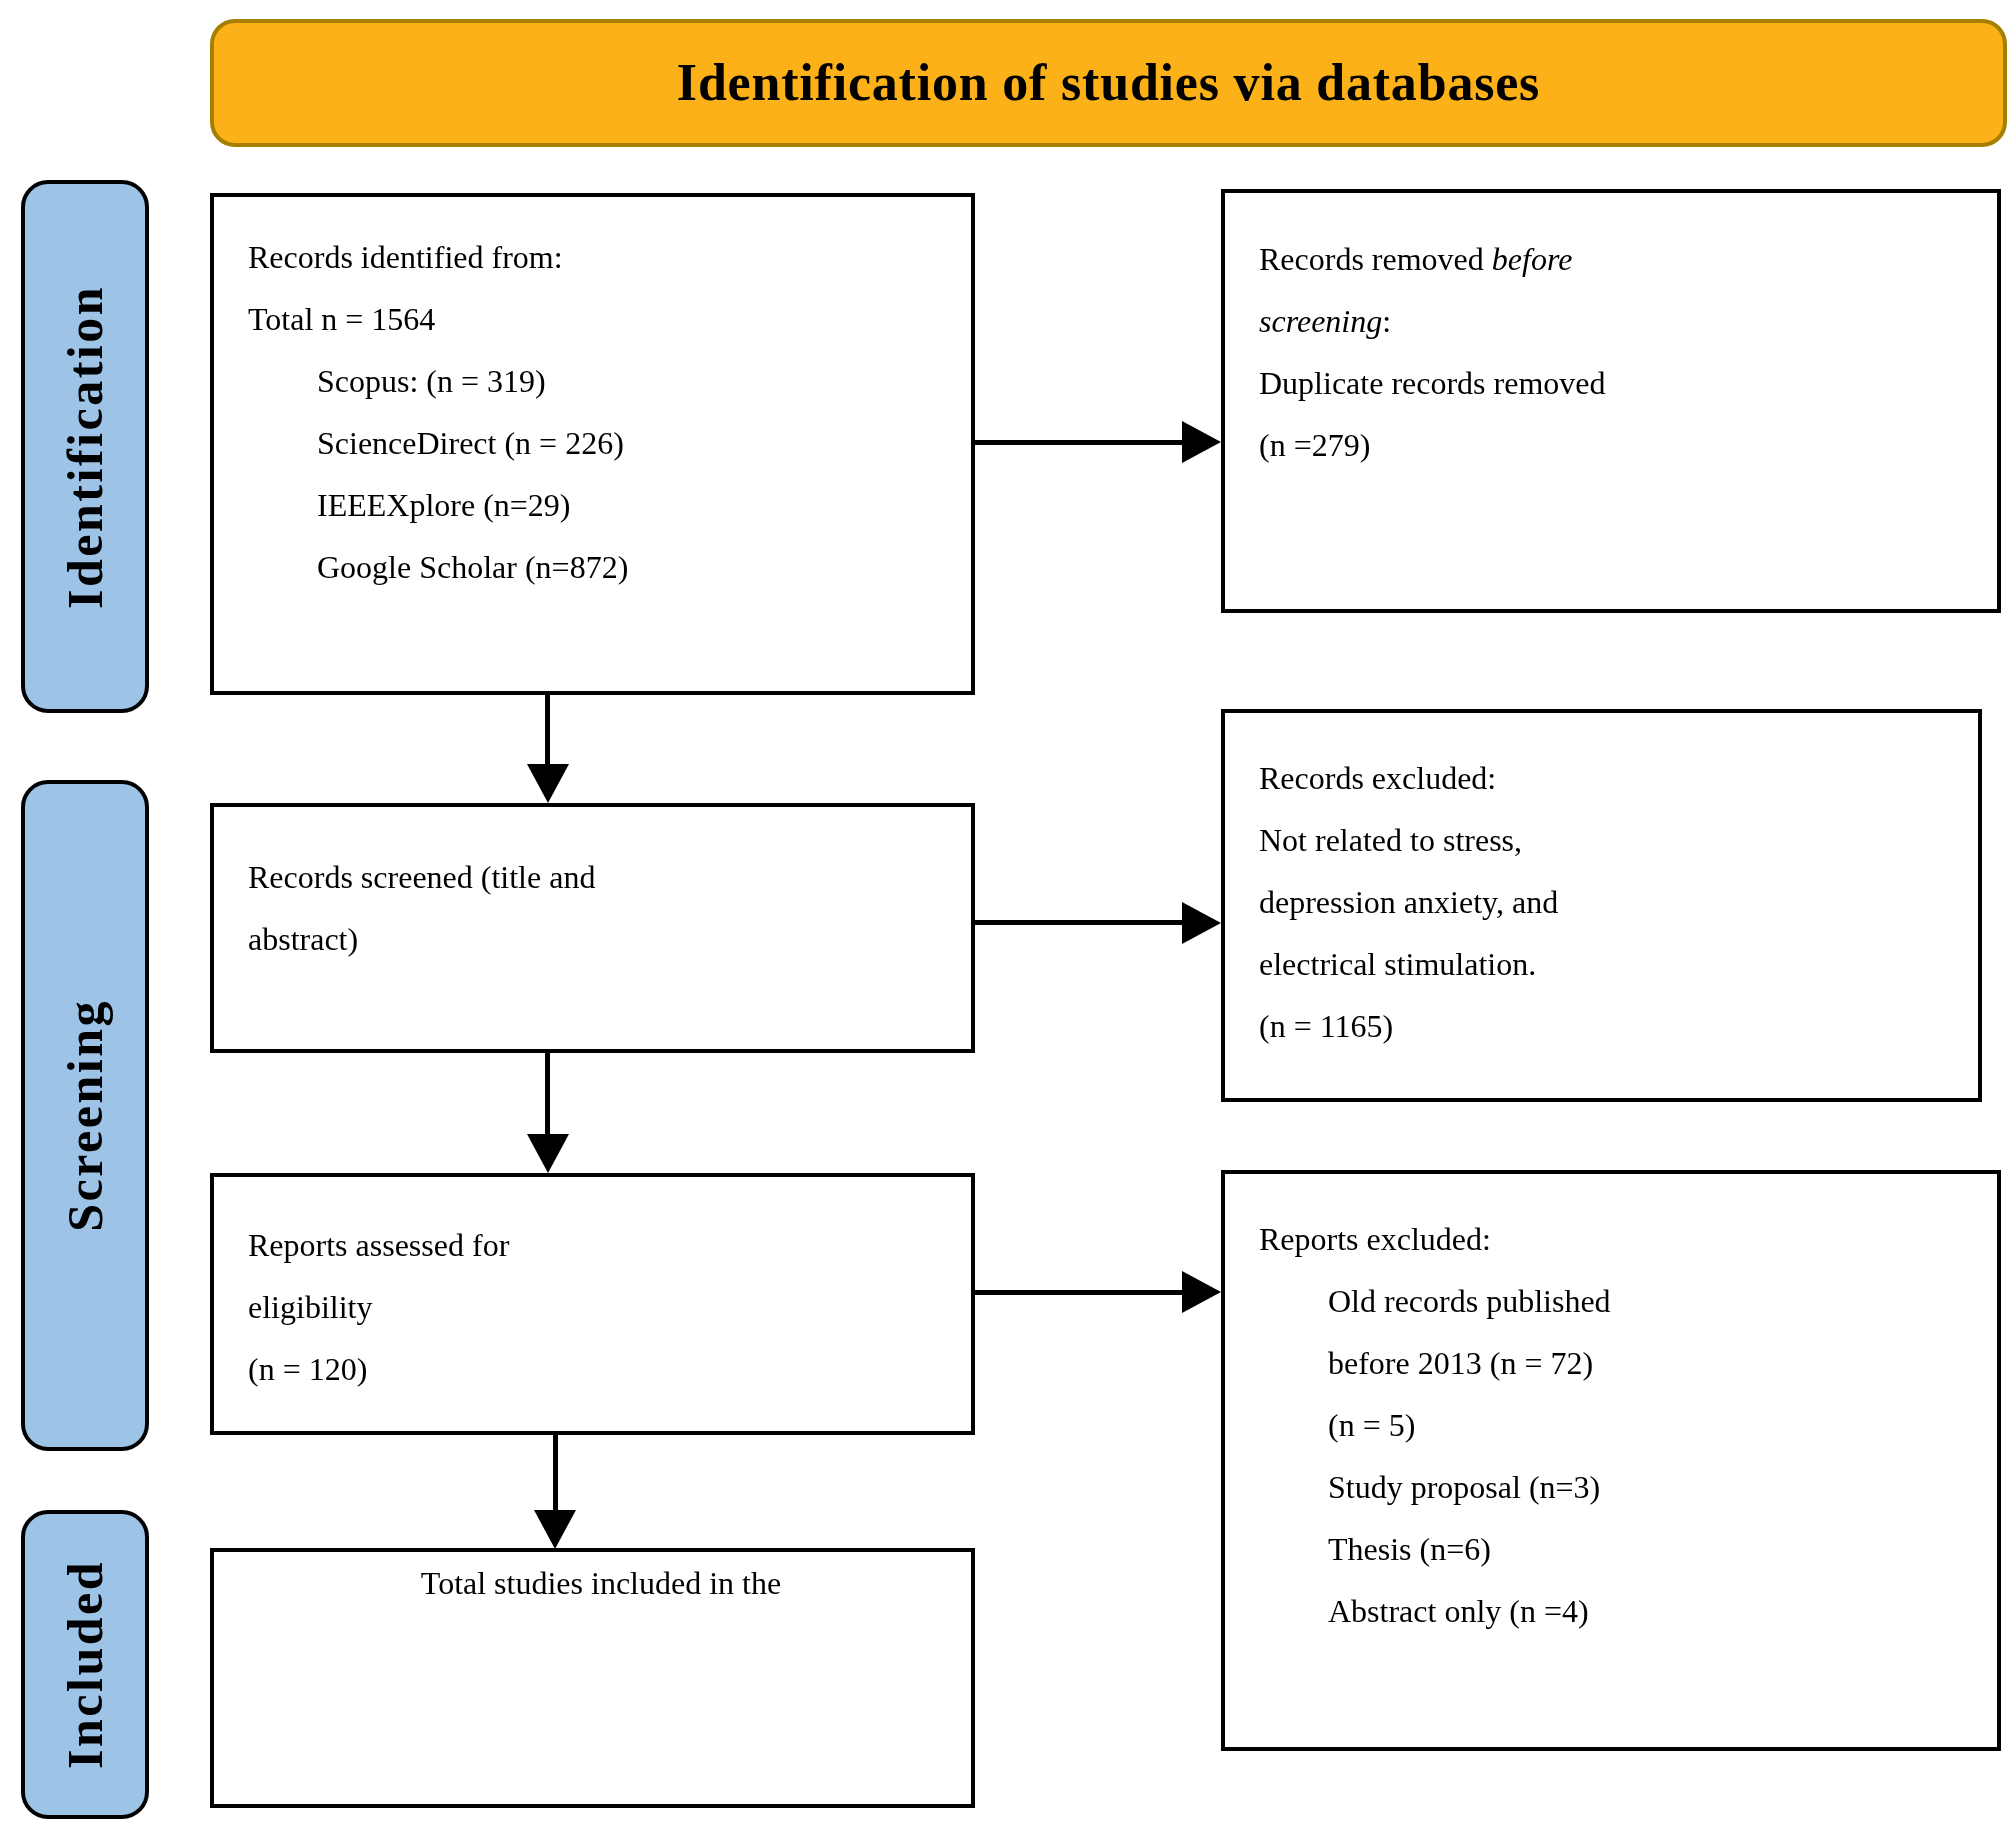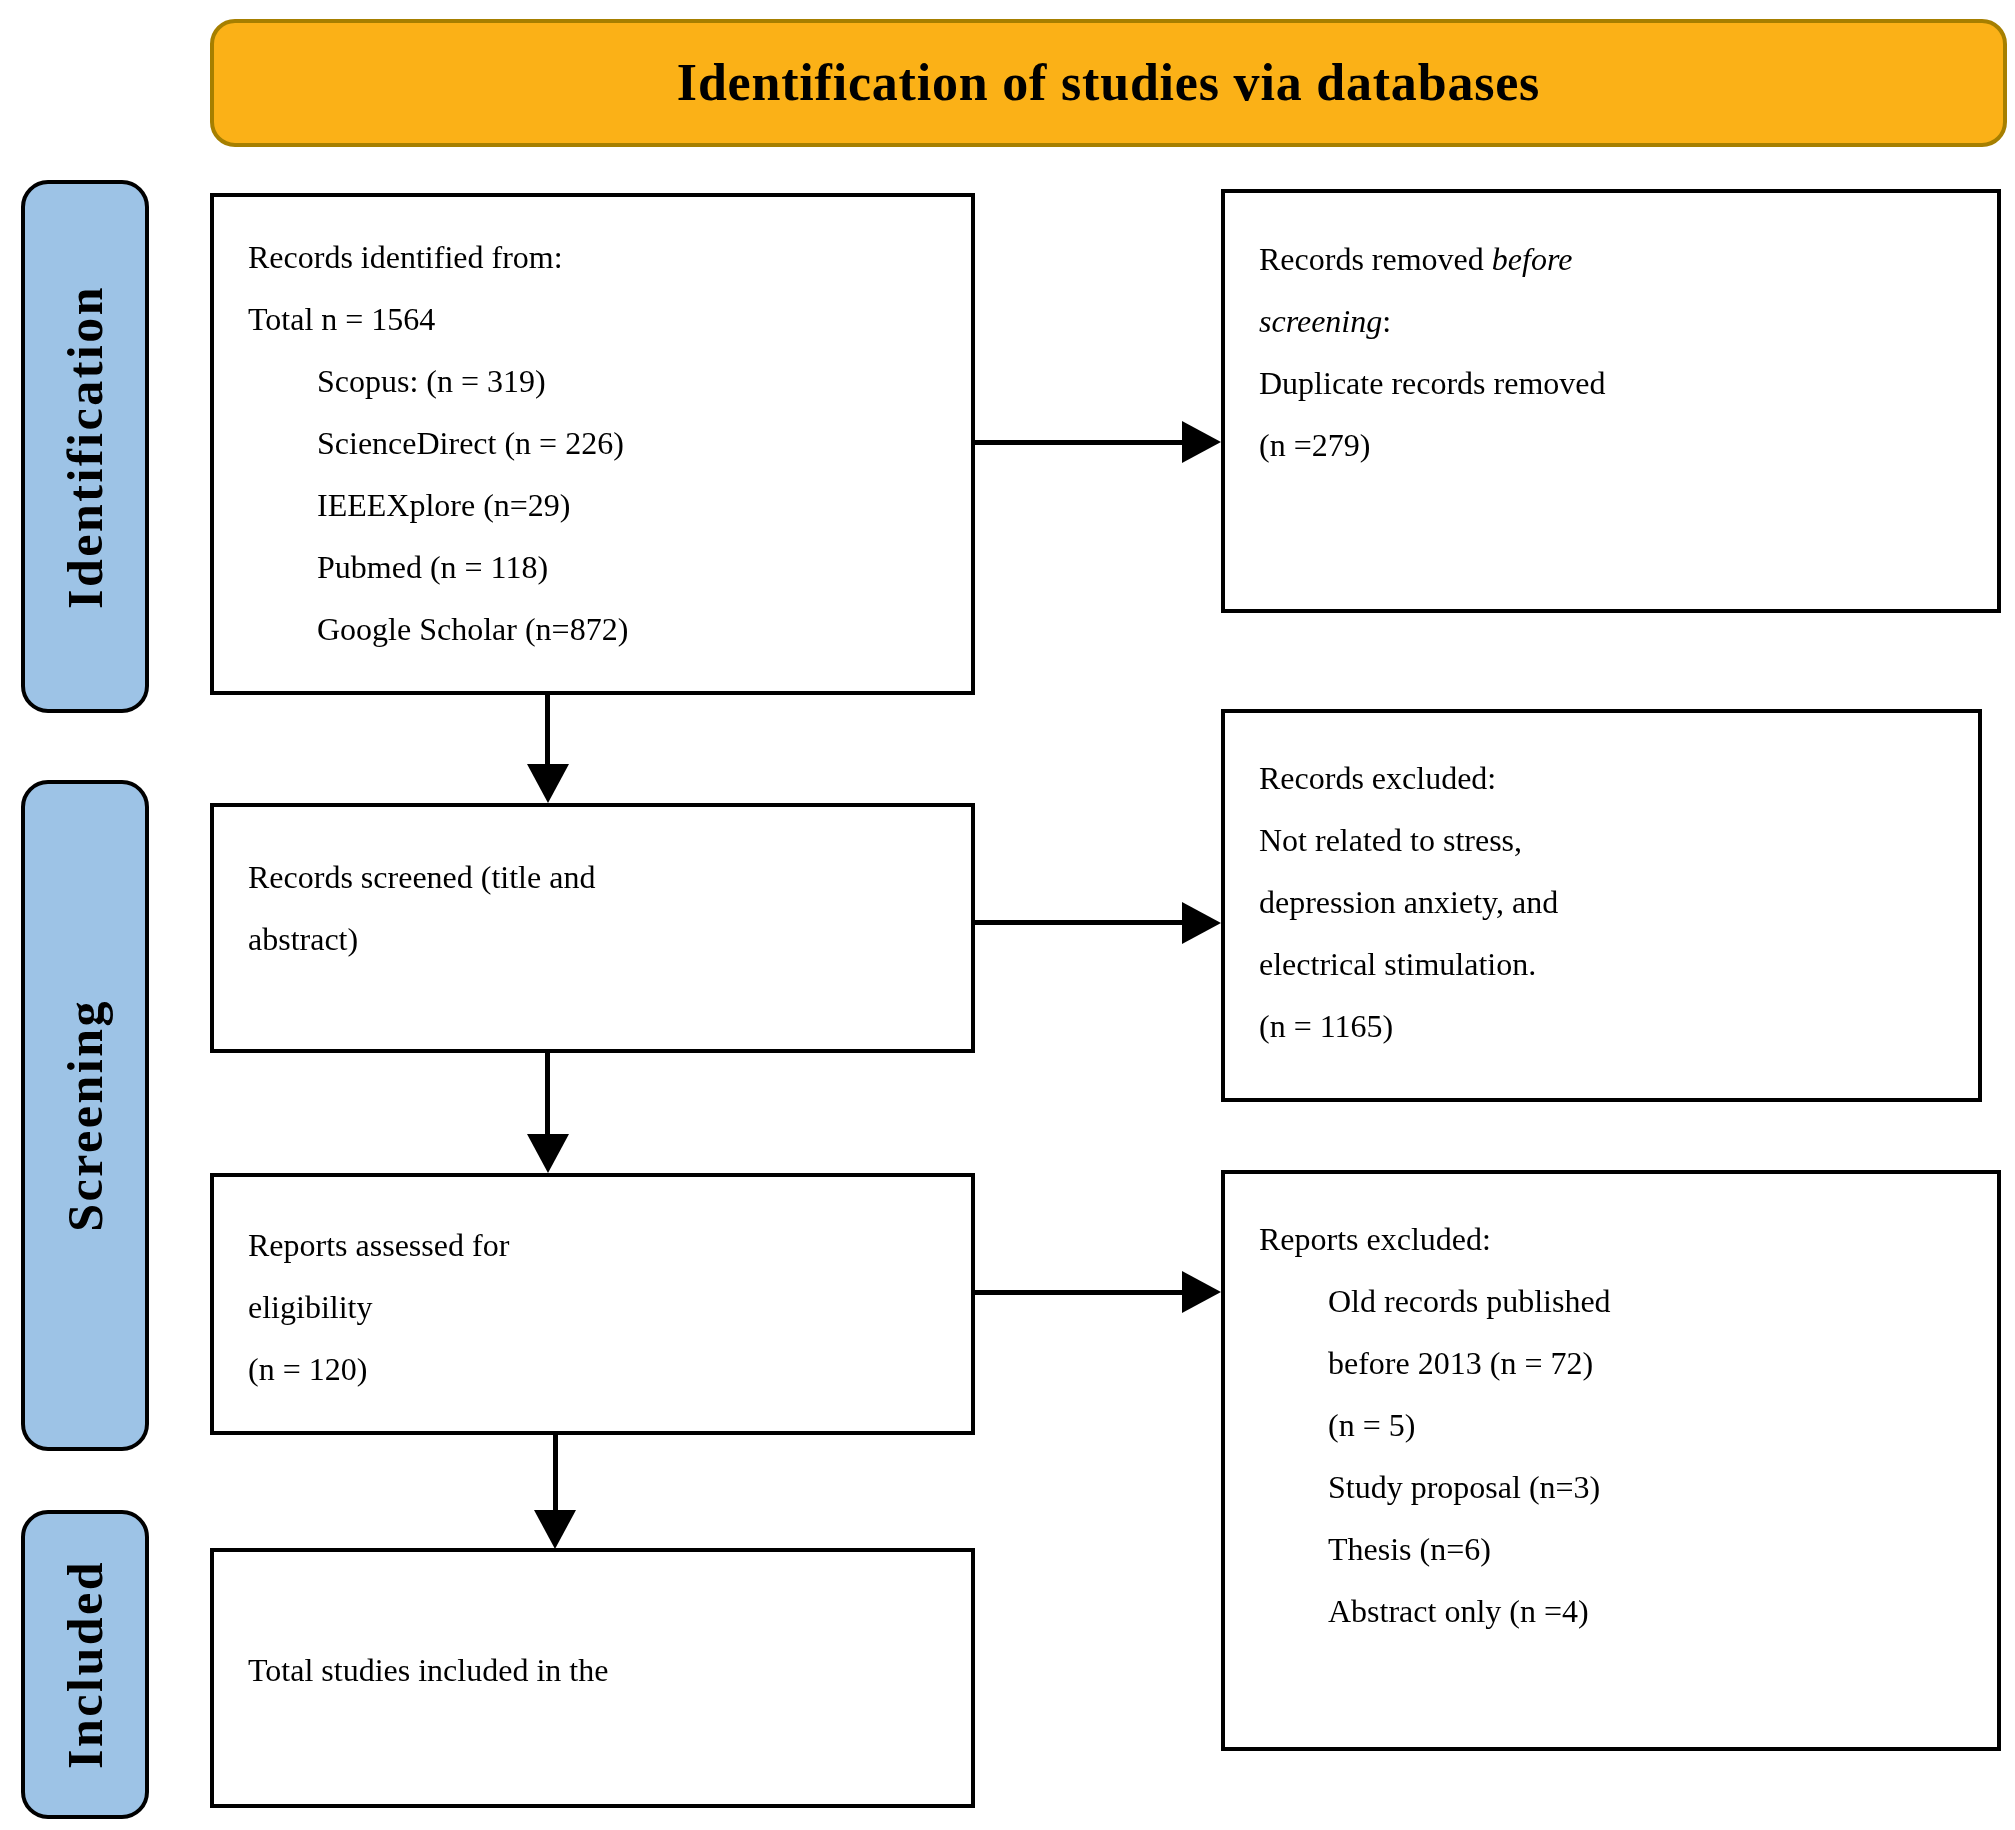--- a/index.html
+++ b/index.html
@@ -58,21 +58,21 @@
   }
   .fbox .line{white-space:nowrap;}
   .fbox .indent{padding-left:69px;}
   .it{font-style:italic;margin-top:36px;}
   #box-identified{left:210px;top:193px;width:765px;height:502px;padding-top:28.5px;}
   #box-removed{left:1221px;top:189px;width:780px;height:424px;padding-top:35px;}
   #box-screened{left:210px;top:803px;width:765px;height:250px;padding-top:39px;}
   #box-records-excluded{left:1221px;top:709px;width:761px;height:393px;padding-top:34px;}
   #box-assessed{left:210px;top:1173px;width:765px;height:262px;padding-top:37px;}
   #box-reports-excluded{left:1221px;top:1170px;width:780px;height:581px;padding-top:34px;}
-  #box-included-total{left:210px;top:1548px;width:765px;height:260px;display:flex;flex-direction:column;justify-content:center;padding-top:0;}
+  #box-included-total{left:210px;top:1548px;width:765px;height:260px;display:flex;flex-direction:row;justify-content:center;padding-top:0;}
   
   .shaft-v{position:absolute;width:5px;background:var(--ink);}
   .shaft-h{position:absolute;height:5px;background:var(--ink);}
   .ah-down{position:absolute;width:0;height:0;
     border-left:21px solid transparent;border-right:21px solid transparent;
     border-top:39px solid var(--ink);}
   .ah-right{position:absolute;width:0;height:0;
     border-top:21px solid transparent;border-bottom:21px solid transparent;
     border-left:39px solid var(--ink);}
 </style>
@@ -94,21 +94,20 @@
   <div class="stage" id="stage-included">
     <div class="vtext">Included</div>
   </div>
 
   <div class="fbox" id="box-identified">
     <div class="line">Records identified from:</div>
     <div class="line">Total n = 1564</div>
     <div class="line indent">Scopus: (n = 319)</div>
     <div class="line indent">ScienceDirect (n = 226)</div>
     <div class="line indent">IEEEXplore (n=29)</div>
-    <div class="line indent">Pubmed (n = 118)</div>
     <div class="line indent">Google Scholar (n=872)</div>
   </div>
 
   <div class="fbox" id="box-removed">
     <div class="line"><span>Records removed </span><span class="it">before</span></div>
     <div class="line"><span class="it">screening</span><span>:</span></div>
     <div class="line">Duplicate records removed</div>
     <div class="line">(n =279)</div>
   </div>
 

